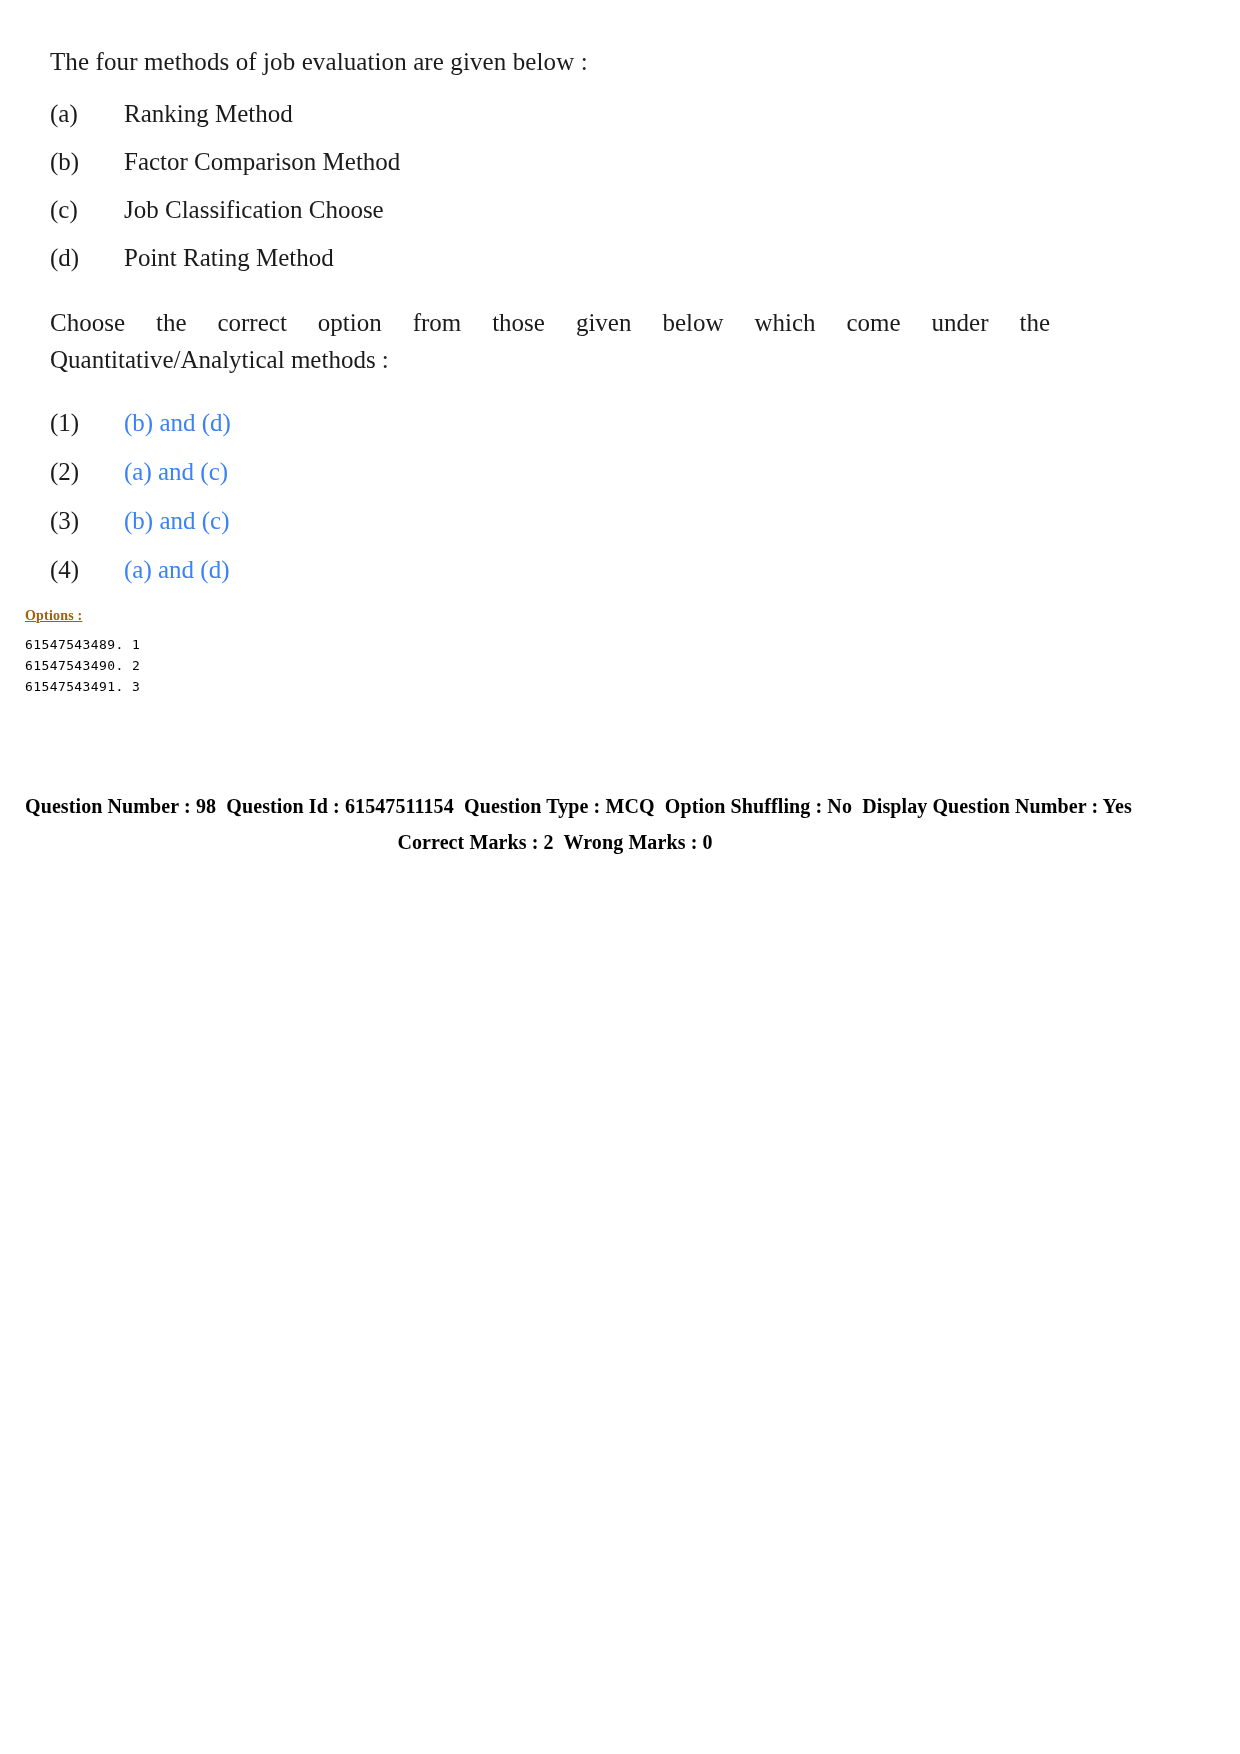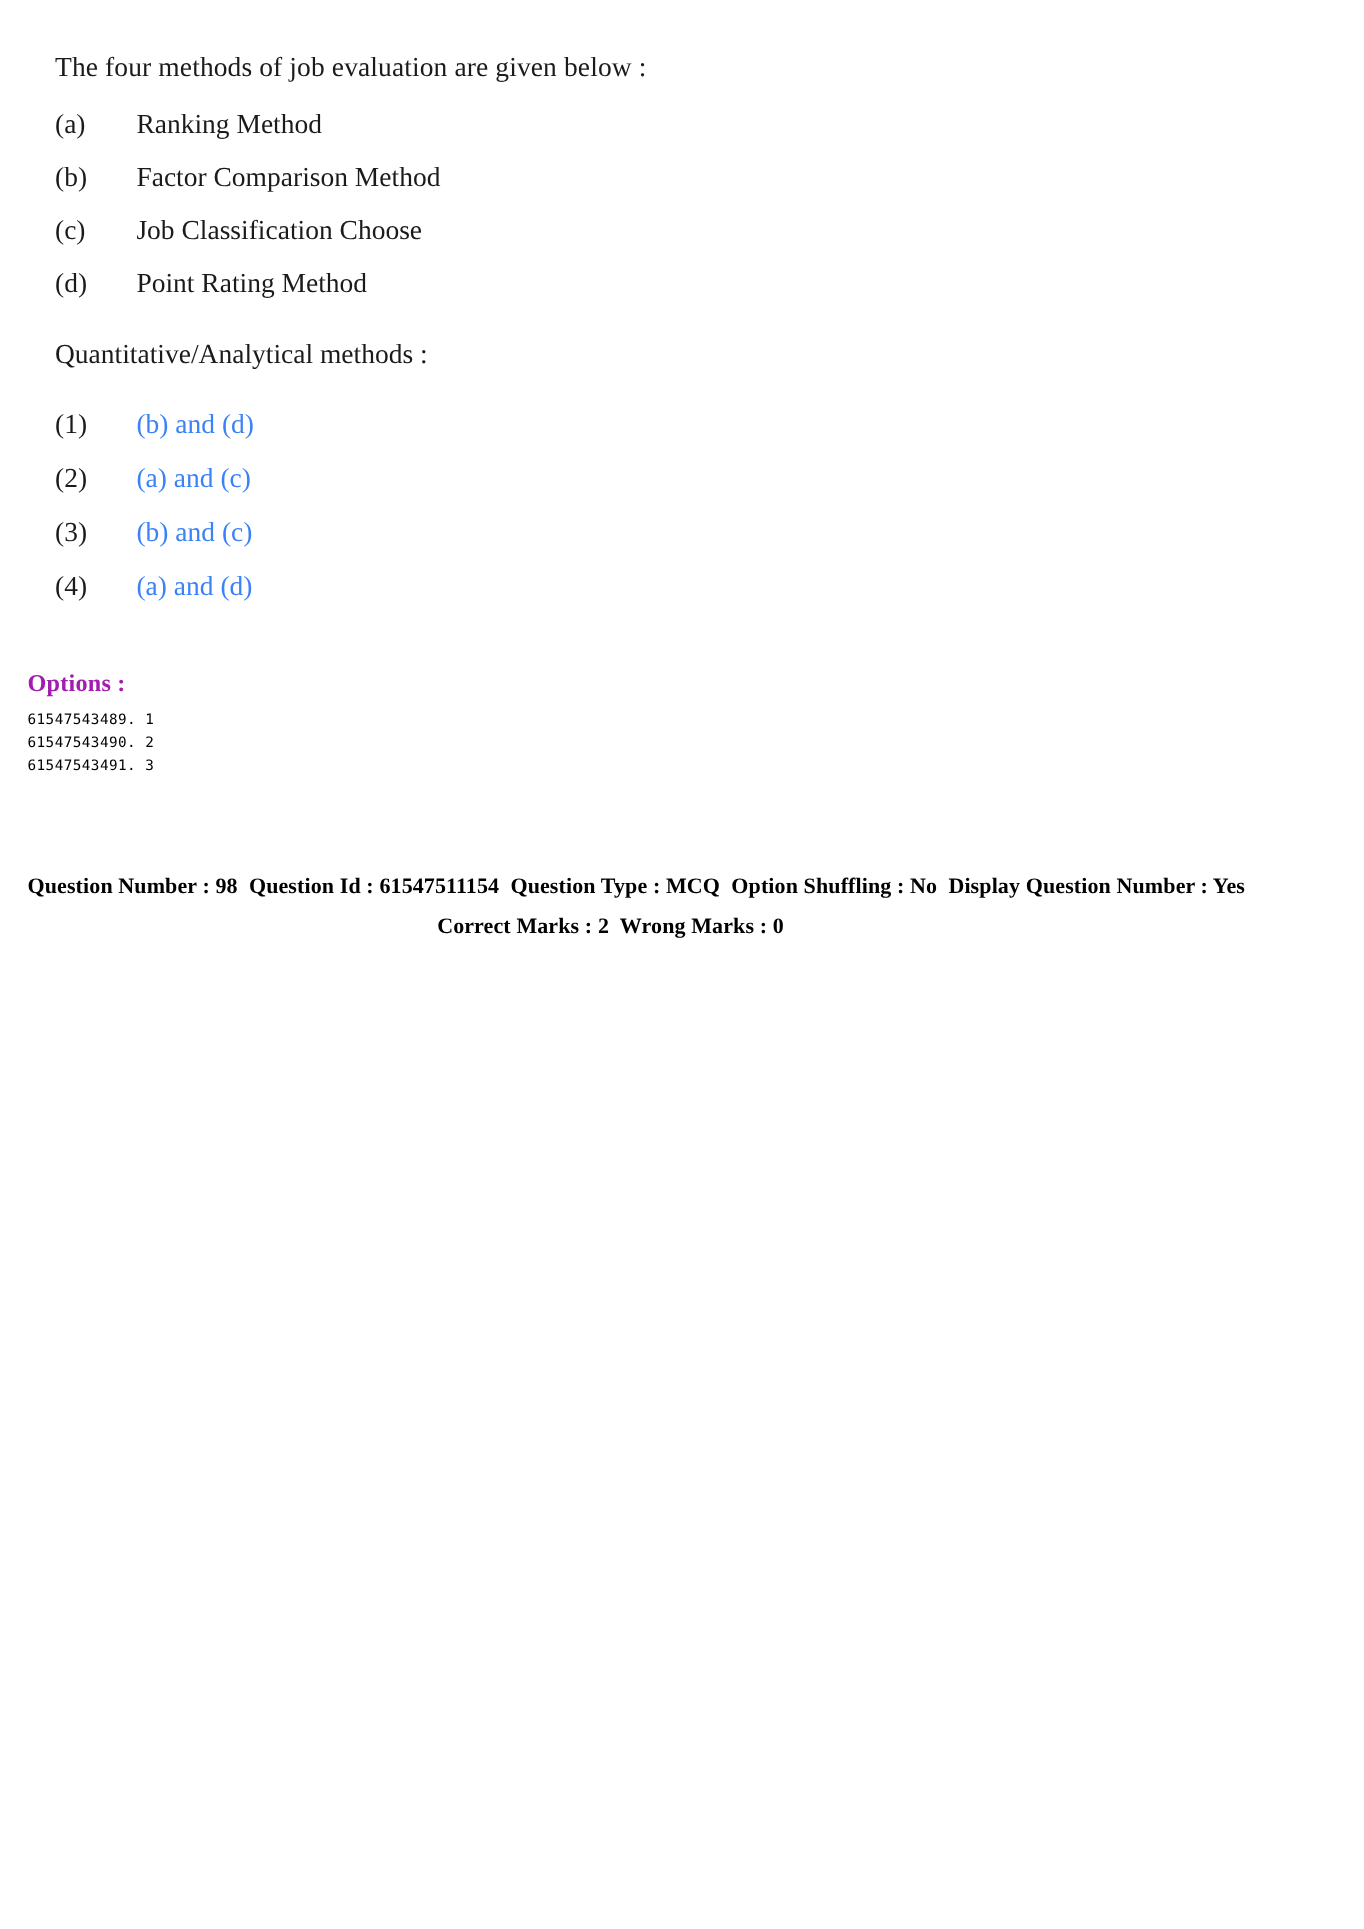--- a/index.html
+++ b/index.html
@@ -106,24 +106,25 @@
   
   .options-block {
     position: absolute;
     left: 25px;
     top: 608px;
     width: 600px;
   }
   .options-heading {
     font-family: "Liberation Serif", "DejaVu Serif", serif;
     font-weight: bold;
-    font-size: 22px;
-    color: #a21caf;
+    font-size: 14px;
+    color: #a16207;
     margin: 0 0 10px 0;
     letter-spacing: 0.2px;
+    text-decoration: underline;
   }
   .option-id {
     font-family: "DejaVu Sans Mono", "Liberation Mono", monospace;
     font-size: 13px;
     line-height: 1.62;
     color: #000000;
     letter-spacing: 0.4px;
     white-space: pre;
   }
 
@@ -170,20 +171,21 @@
         <span class="method-label">(c)</span>
         <span class="method-text">Job Classification Choose</span>
       </li>
       <li class="method-row">
         <span class="method-label">(d)</span>
         <span class="method-text">Point Rating Method</span>
       </li>
     </ul>
 
     <p class="instruction">
+      <span class="line-just">Choose the correct option from those given below which come under the</span>
       <span class="line-last">Quantitative/Analytical methods :</span>
     </p>
 
     <ul class="choice-list">
       <li class="choice-row">
         <span class="choice-num">(1)</span>
         <span class="choice-text">(b) and (d)</span>
       </li>
       <li class="choice-row">
         <span class="choice-num">(2)</span>

